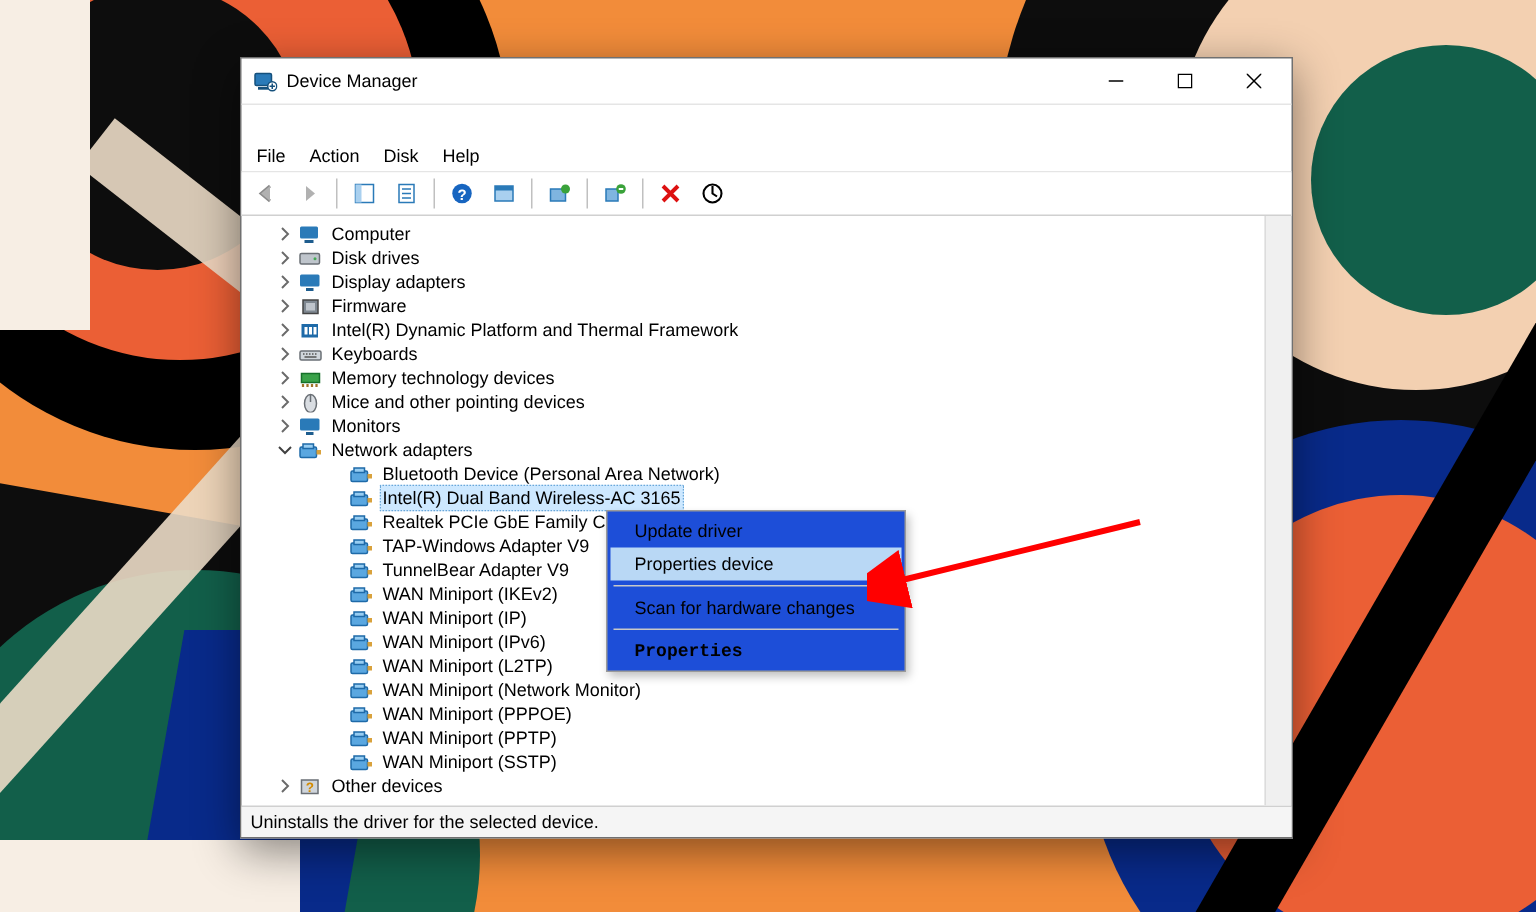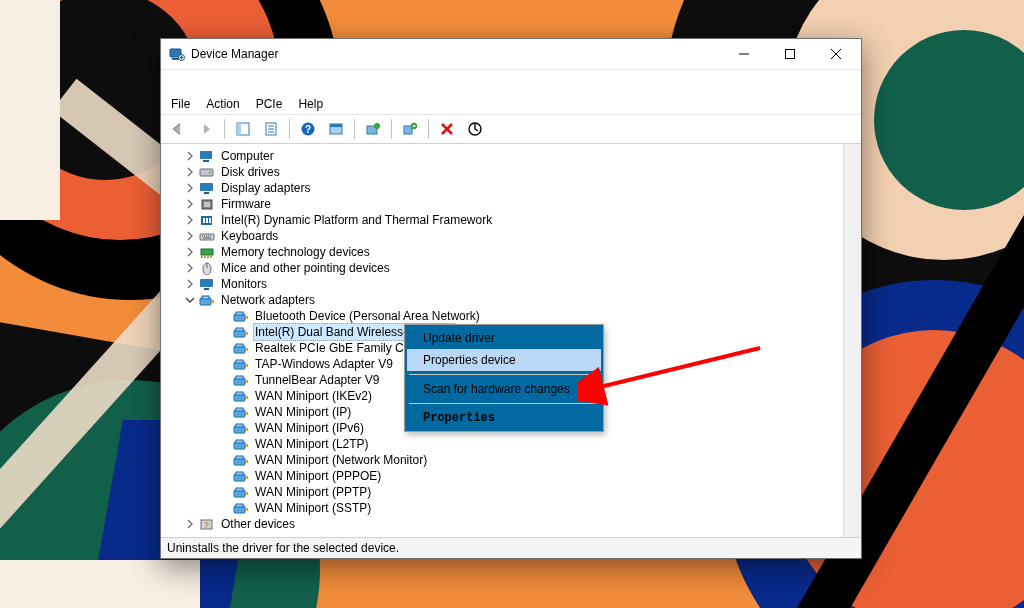--- a/index.html
+++ b/index.html
@@ -41,21 +41,21 @@
   .row{display:flex;align-items:center;height:16px;line-height:16px;white-space:nowrap;padding-right:6px;}
   .tw{width:14px;height:14px;display:flex;align-items:center;justify-content:center;flex:0 0 14px;}
   .tw svg{display:block;}
   .indent{display:inline-block;height:1px;}
   .nicon{width:16px;height:16px;margin:0 4px 0 2px;flex:0 0 16px;display:flex;align-items:center;justify-content:center;}
   .label{padding:0 2px;}
   .row.selected .label{background:#cde8ff;border:1px dotted #6aa7d8;padding:0 1px;border-radius:1px;}
   .scrollbar{width:17px;background:#f0f0f0;border-left:1px solid #dcdcdc;}
   .status{height:20px;line-height:20px;padding:0 6px;background:#f5f5f5;font-size:12px;}
   
-  .context{position:absolute;left:404px;top:324px;width:194px;background:#0369a1;border:1px solid #9a9a9a;box-shadow:2px 3px 6px rgba(0,0,0,.25);padding:2px;z-index:20;}
+  .context{position:absolute;left:404px;top:340px;width:194px;background:#1d4ed8;border:1px solid #9a9a9a;box-shadow:2px 3px 6px rgba(0,0,0,.25);padding:2px;z-index:20;}
   .citm{padding:4px 16px;font-size:12px;}
   .citm.hl{background:#b9d8f5;}
   .citm.bold{font-weight:600;font-family:Liberation Mono, monospace;}
   .csep{height:1px;background:#c8c8c8;margin:3px 2px;}
   
   .arrow{position:absolute;z-index:30;pointer-events:none;}
 </style>
 </head>
 <body>
 
@@ -103,21 +103,21 @@
       <div class="winbtn">
           <svg width="10" height="10">
             <path d="M0 0l10 10M10 0L0 10" stroke="#000" stroke-width="1"></path>
           </svg>
         </div>
     </div>
 
     <div class="menubar">
       <span class="mitem">File</span>
       <span class="mitem">Action</span>
-      <span class="mitem">PCIe</span>
+      <span class="mitem">Disk</span>
       <span class="mitem">Help</span>
     </div>
 
     <div class="toolbar">
       <div class="tbtn disabled">
           <svg width="16" height="14">
             <path d="M10 2L4 7l6 5" fill="none" stroke="#000" stroke-width="2"></path>
             <path d="M10 2L4 7l6 5z" fill="#555"></path>
           </svg>
         </div>

